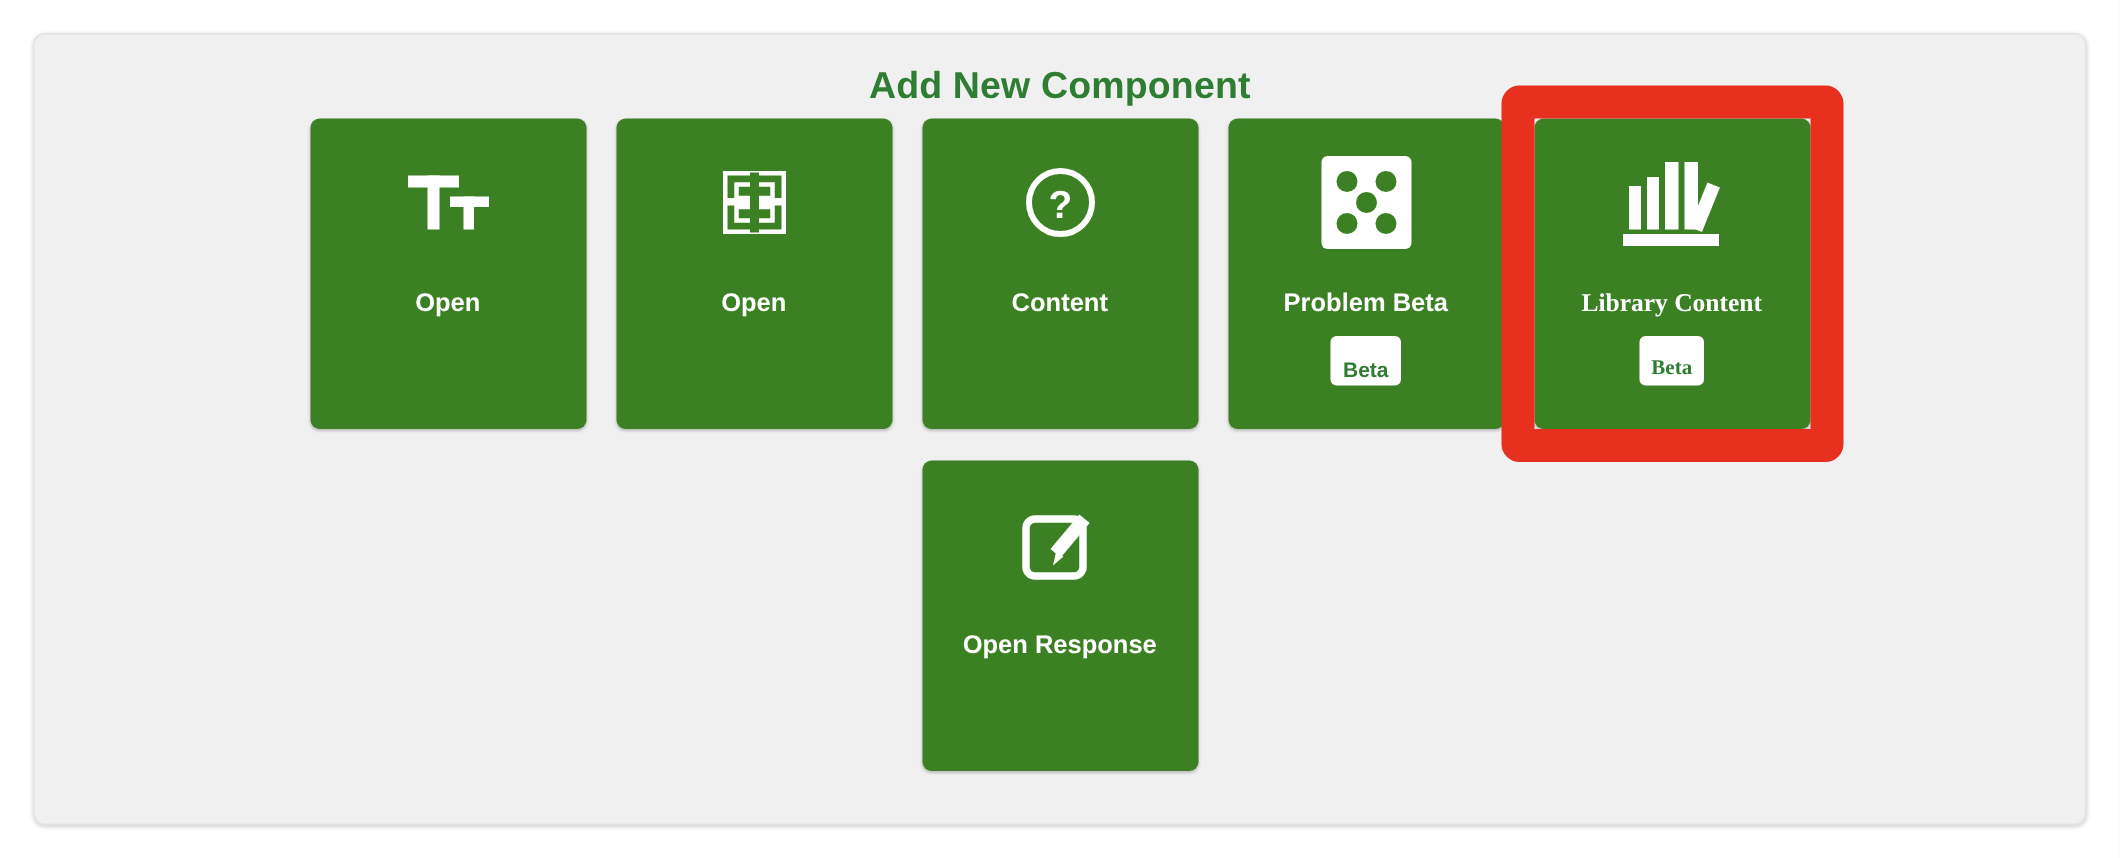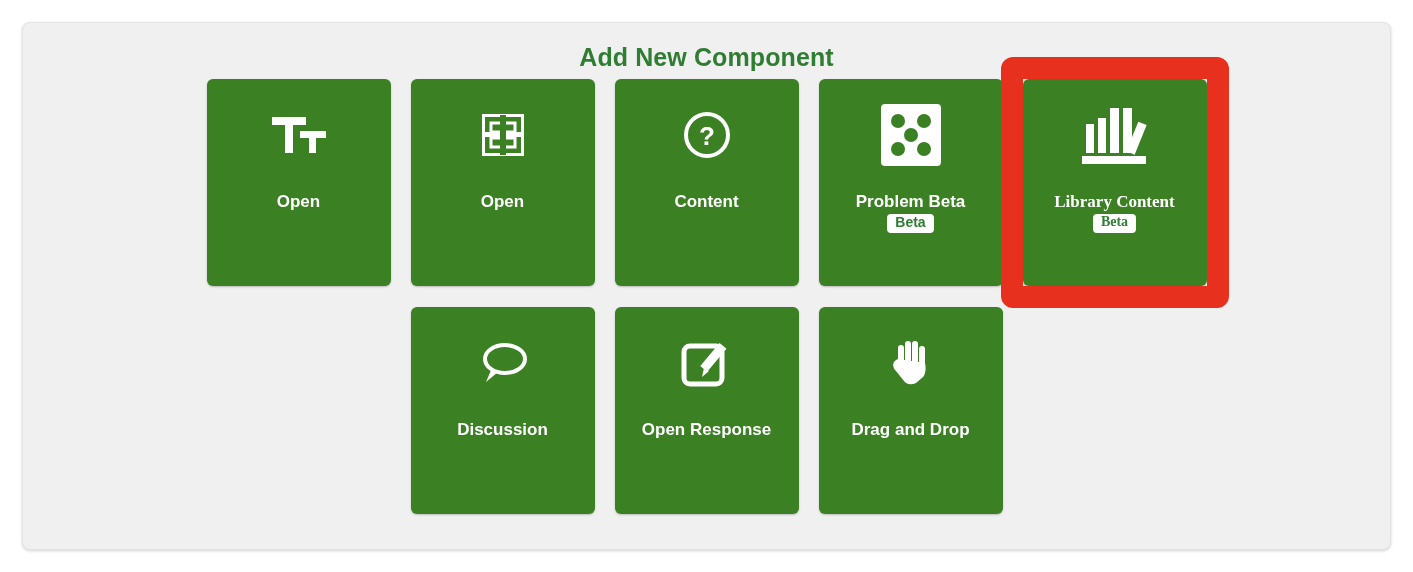--- a/index.html
+++ b/index.html
@@ -80,27 +80,27 @@
   .tile .tile-label {
     color: #ffffff;
     font-size: 17px;
     font-weight: bold;
     text-align: center;
     line-height: 21px;
     padding: 0 6px;
   }
 
   .tile .beta-badge {
-    margin-top: 2px;
+    margin-top: 12px;
     background: #ffffff;
     color: #2f7d32;
     font-size: 14px;
     font-weight: bold;
     border-radius: 4px;
-    padding: 0 8px 3px 8px;
+    padding: 14px 8px 3px 8px;
     line-height: 16px;
   }
 
   
   .tile.highlighted::before {
     content: "";
     position: absolute;
     left: -22px;
     top: -22px;
     right: -22px;
@@ -193,50 +193,29 @@
         </div>
         <div class="tile-label">Library Content</div>
         <div class="beta-badge">Beta</div>
       </div>
 
 
     </div>
 
     <div class="tile-row row-2">
 
-      <div class="tile">
-        <div class="tile-icon">
-          <svg width="50" height="42" viewBox="0 0 50 42">
-            <ellipse cx="27" cy="17" rx="20" ry="14" fill="none" stroke="#ffffff" stroke-width="4"></ellipse>
-            <path d="M14 26 L8 40 L20 30 Z" fill="#ffffff"></path>
-          </svg>
-        </div>
-        <div class="tile-label">Discussion</div>
-      </div>
 
       <div class="tile">
         <div class="tile-icon">
           <svg width="52" height="48" viewBox="0 0 52 48">
             <rect x="3" y="7" width="38" height="38" rx="6" fill="none" stroke="#ffffff" stroke-width="5"></rect>
             <rect x="28" y="3" width="9" height="30" fill="#ffffff" transform="rotate(40 32 18)"></rect>
             <path d="M21 38 L23 29 L28 32 Z" fill="#ffffff"></path>
           </svg>
         </div>
         <div class="tile-label">Open Response</div>
       </div>
 
-      <div class="tile">
-        <div class="tile-icon">
-          <svg width="42" height="48" viewBox="0 0 42 48">
-            <rect x="8" y="6" width="6" height="20" rx="3" fill="#ffffff"></rect>
-            <rect x="15" y="2" width="6" height="24" rx="3" fill="#ffffff"></rect>
-            <rect x="22" y="2" width="6" height="24" rx="3" fill="#ffffff"></rect>
-            <rect x="29" y="7" width="6" height="20" rx="3" fill="#ffffff"></rect>
-            <path d="M8 20 C2 22 2 28 6 32 L14 42 C17 46 22 46 26 44 L33 38 C36 35 36 28 35 24 L8 20 Z" fill="#ffffff"></path>
-          </svg>
-        </div>
-        <div class="tile-label">Drag and Drop</div>
-      </div>
 
     </div>
 
   </div>
 </div>
 
 </body></html>

